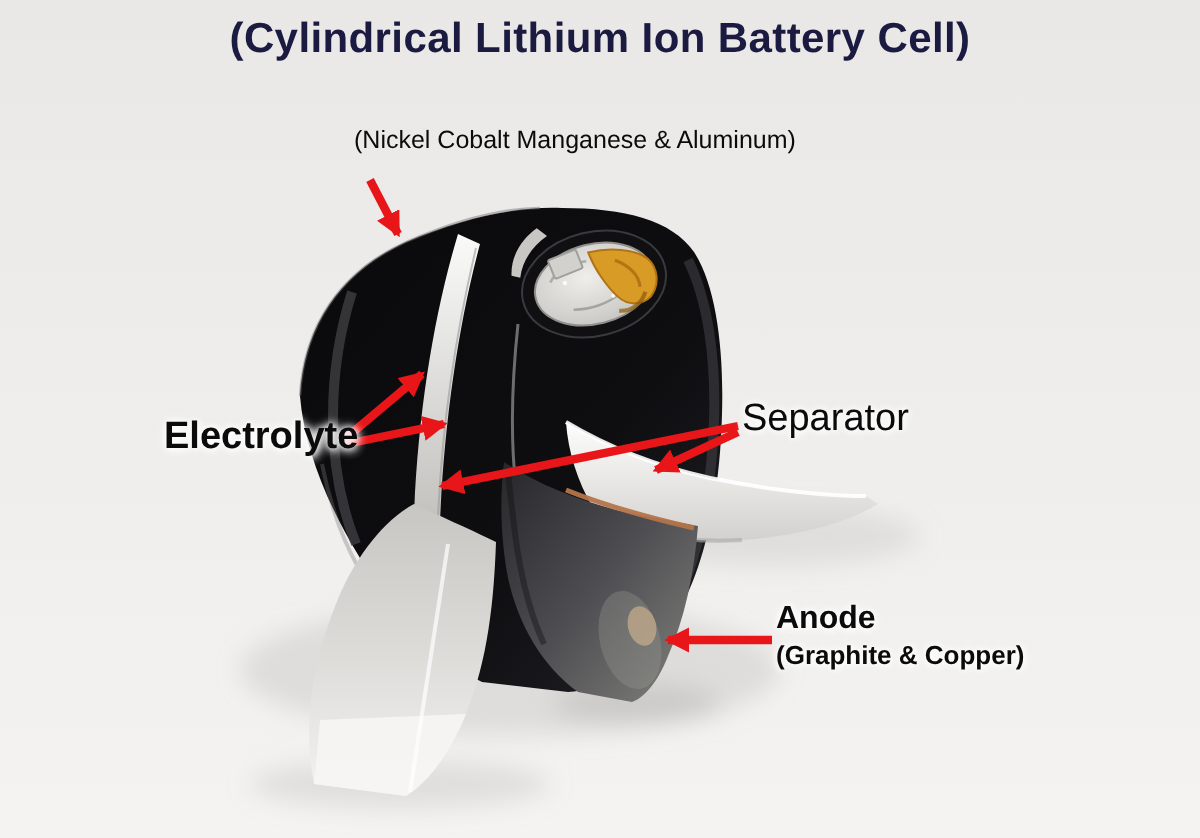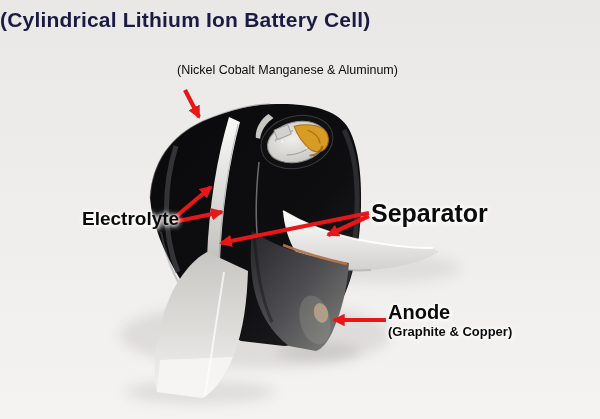--- a/index.html
+++ b/index.html
@@ -9,30 +9,30 @@
     height: 419px;
     overflow: hidden;
     font-family: "Liberation Sans", sans-serif;
     background: var(--background, #ecebe9);
   }
   .stage svg { position:absolute; left:0; top:0; }
   .label { position:absolute; color: var(--label, #0b0b0b); white-space: nowrap; }
   .glow { text-shadow: 0 0 3px #fff, 0 0 6px #fff, 1px 1px 5px rgba(255,255,255,.95); }
   .page-title {
     position:absolute; top:8px; left:0; width:100%;
-    text-align:left; font-size:21px; font-weight:600;
+    text-align:center; font-size:21px; font-weight:600;
     color: var(--title, #1b1b42); letter-spacing:.2px;
   }
   .cathode-label { left:137px; top:63px; display:flex; align-items:baseline; gap:7px; }
   .cathode-label .main { font-size:19.5px; font-weight:600; }
   .cathode-label .sub  { font-size:12.5px; font-weight:400;margin-left:40px; }
   .electrolyte-label { left:82px;  top:208px; font-size:19px; font-weight:600;text-align:right; }
-  .separator-label   { left:371px; top:199px; font-size:25px; font-weight:700; }
+  .separator-label   { left:371px; top:199px; font-size:19px; font-weight:400; }
   .anode-label { left:388px; top:301px; }
-  .anode-label .main { font-size:20px; font-weight:600; line-height:1.1; }
+  .anode-label .main { font-size:16px; font-weight:600; line-height:1.1; }
   .anode-label .sub  { font-size:13px; font-weight:700; margin-top:1px; }
   .arrow { fill:none; stroke: var(--arrow, #e81519); stroke-width:4.2px; }
   .arrowhead { fill: var(--arrow, #e81519); }
 </style>
 </head>
 <body>
 
 <div class="stage">
 
   <svg width="600" height="419" viewBox="0 0 600 419" aria-hidden="true">

